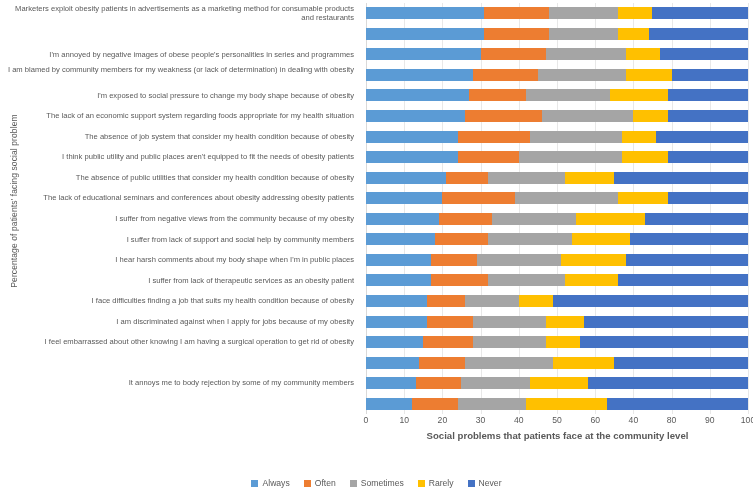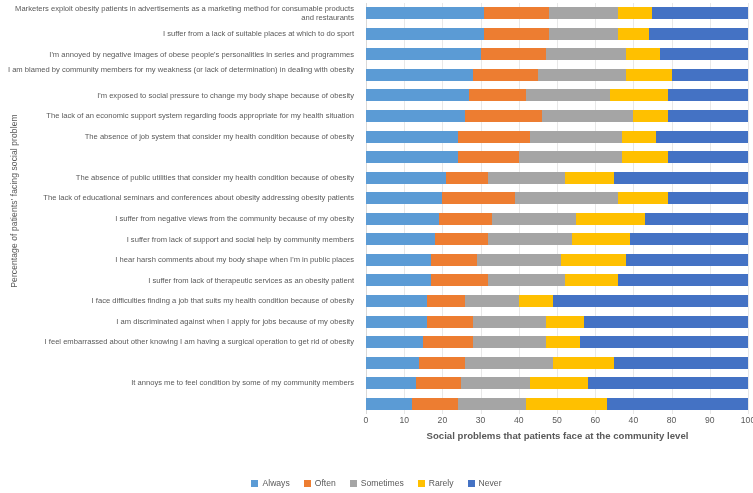--- a/index.html
+++ b/index.html
@@ -99,36 +99,36 @@
 </style>
 </head>
 <body>
 
 <div id="chart-root">
 
   <div class="y-axis-title">Percentage of patients' facing social problem</div>
 
   <div class="cat-labels">
       <div class="cat-label" style="top: 0.675px;">Marketers exploit obesity patients in advertisements as a marketing method for consumable products and restaurants</div>
-      <div class="cat-label" style="top: 26.025px;">I suffer from a lack of suitable places at which to do sport</div>
       <div class="cat-label" style="top: 46.575px;">I'm annoyed by negative images of obese people's personalities in series and programmes</div>
       <div class="cat-label" style="top: 62.325px;">I am blamed by community members for my weakness (or lack of determination) in dealing with obesity</div>
       <div class="cat-label" style="top: 87.675px;">I'm exposed to social pressure to change my body shape because of obesity</div>
       <div class="cat-label" style="top: 108.225px;">The lack of an economic support system regarding foods appropriate for my health situation</div>
       <div class="cat-label" style="top: 128.775px;">The absence of job system that consider my health condition because of obesity</div>
+      <div class="cat-label" style="top: 149.325px;">I think public utility and public places aren't equipped to fit the needs of obesity patients</div>
       <div class="cat-label" style="top: 190.425px;">The lack of educational seminars and conferences about obesity addressing obesity patients</div>
       <div class="cat-label" style="top: 169.875px;">The absence of public utilities that consider my health condition because of obesity</div>
       <div class="cat-label" style="top: 210.975px;">I suffer from negative views from the community because of my obesity</div>
       <div class="cat-label" style="top: 231.525px;">I suffer from lack of support and social help by community members</div>
       <div class="cat-label" style="top: 252.075px;">I hear harsh comments about my body shape when I'm in public places</div>
       <div class="cat-label" style="top: 272.625px;">I suffer from lack of therapeutic services as an obesity patient</div>
       <div class="cat-label" style="top: 293.175px;">I face difficulties finding a job that suits my health condition because of obesity</div>
       <div class="cat-label" style="top: 313.725px;">I am discriminated against when I apply for jobs because of my obesity</div>
       <div class="cat-label" style="top: 334.275px;">I feel embarrassed about other knowing I am having a surgical operation to get rid of obesity</div>
-      <div class="cat-label" style="top: 375.375px;">It annoys me to feel condition by some of my community members</div>
+      <div class="cat-label" style="top: 375.375px;">It annoys me to body rejection by some of my community members</div>
     </div>
 
   <div class="plot">
     <div class="gridlines">
         <div class="gridline axis0" style="left: 0px;"></div>
         <div class="gridline" style="left: 38.2px;"></div>
         <div class="gridline" style="left: 76.4px;"></div>
         <div class="gridline" style="left: 114.6px;"></div>
         <div class="gridline" style="left: 152.8px;"></div>
         <div class="gridline" style="left: 191px;"></div>

